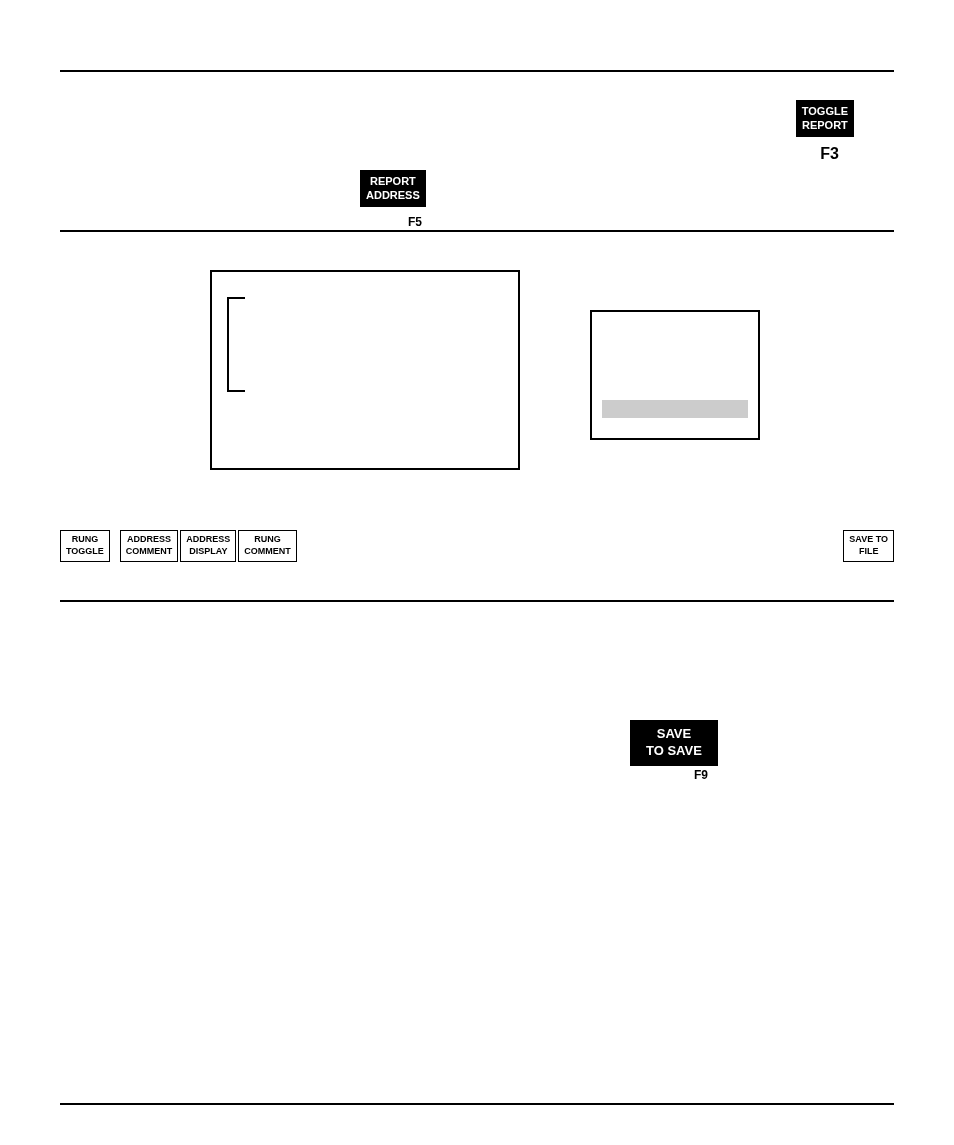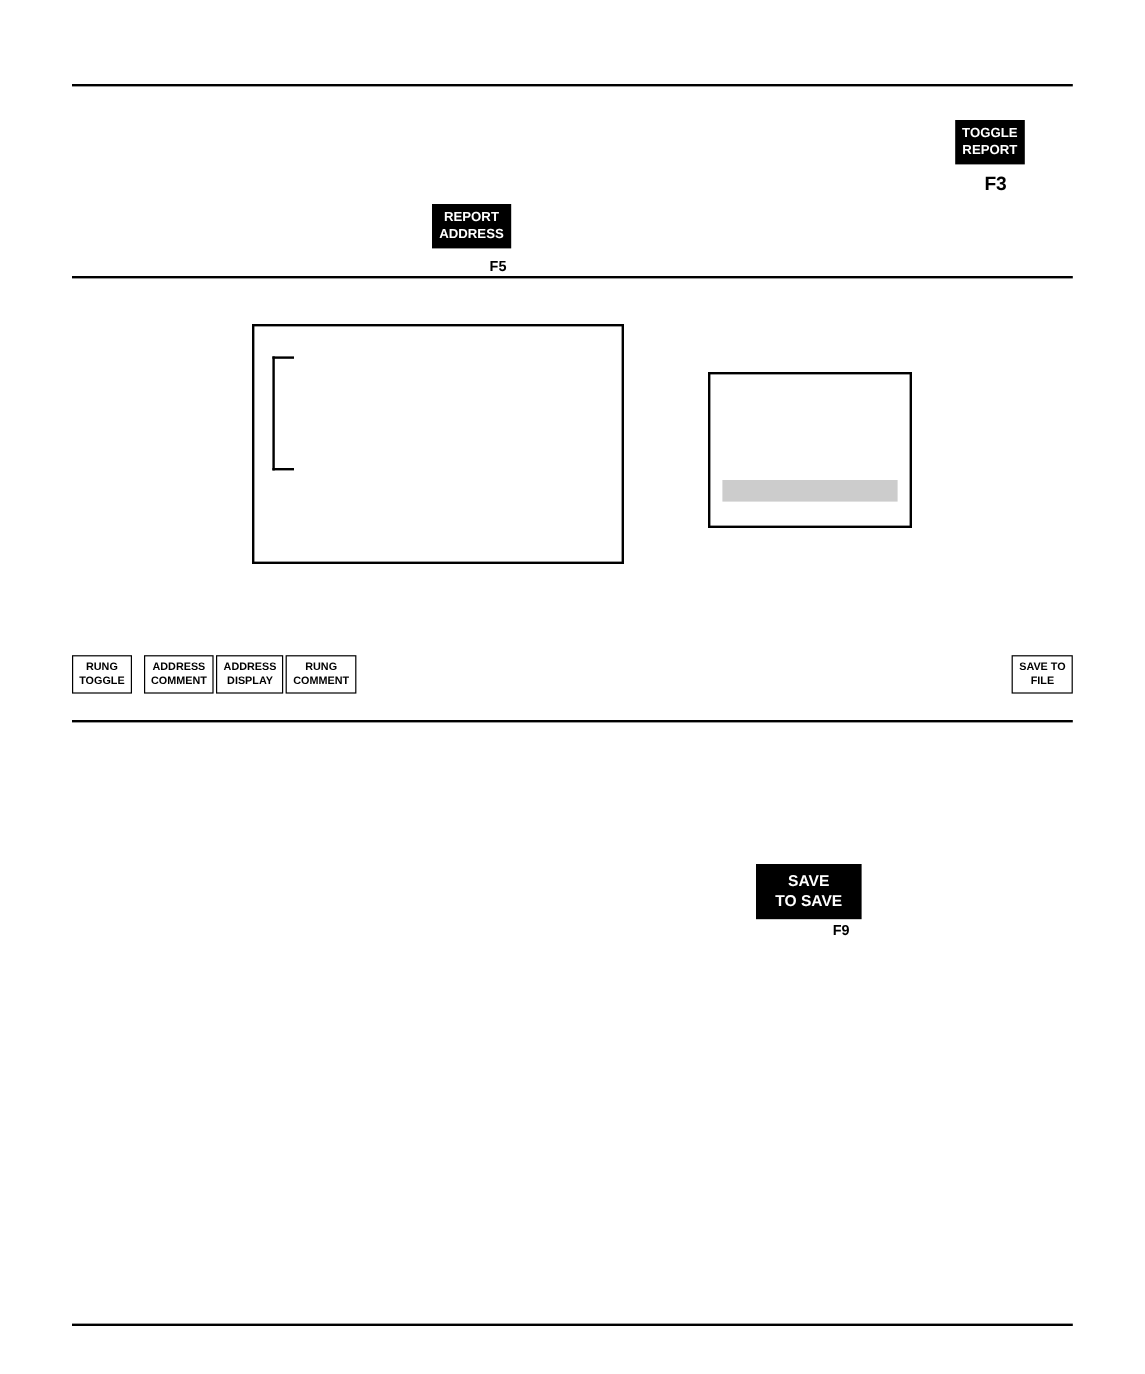--- a/index.html
+++ b/index.html
@@ -196,21 +196,21 @@
 
     <div style="position:absolute; top:25px; left:15px; width:18px; height:95px; border-left:2px solid #000; border-top:2px solid #000; border-bottom:2px solid #000;"></div>
   </div>
 
   <div class="right-box">
     <div class="gray-bar"></div>
   </div>
 
 </div>
 
-<div style="position:absolute; top:540px; left:60px; right:60px; display:flex; align-items:center; height:44px;">
+<div style="position:absolute; top:524px; left:60px; right:60px; display:flex; align-items:center; height:44px;">
 
   <div style="margin-right:10px;">
     <div class="btn-outline">
       <span>RUNG</span><br>
       <span>TOGGLE</span>
     </div>
   </div>
 
   <div style="margin-right:2px;">
     <div class="btn-outline">

